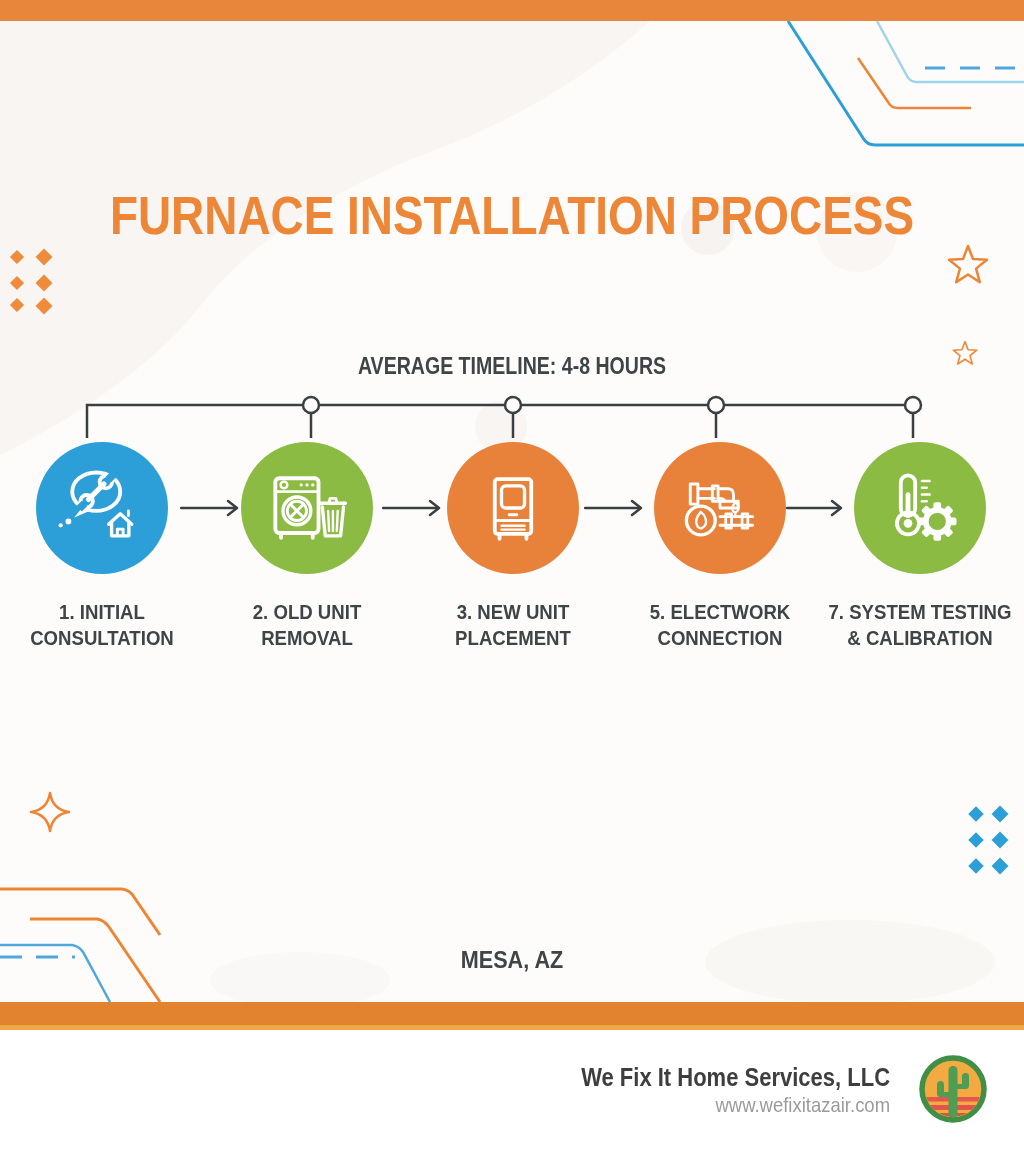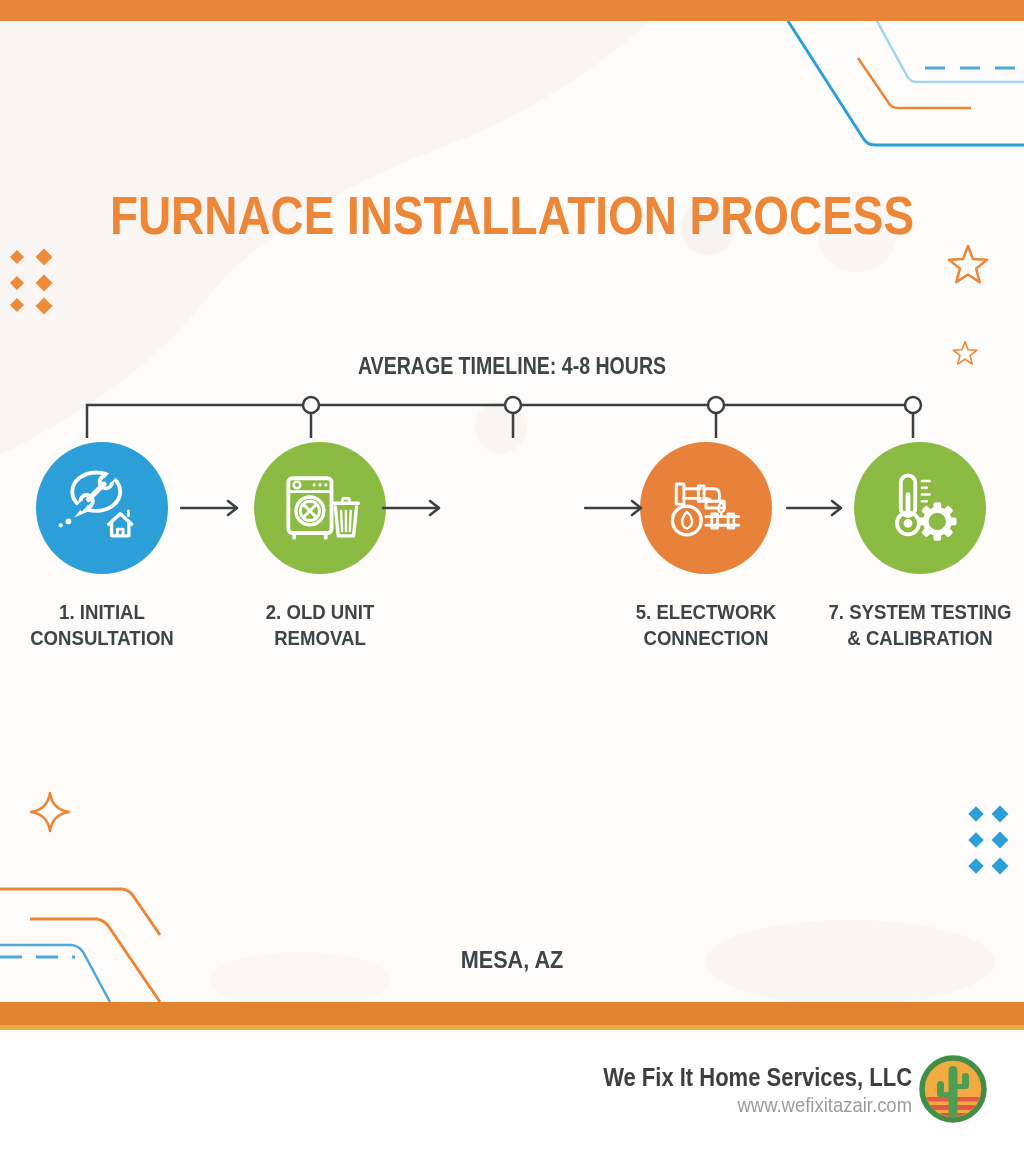--- a/index.html
+++ b/index.html
@@ -15,21 +15,21 @@
   .title{left:0;top:184px;width:1024px;text-align:center;font-size:54px;font-weight:bold;color:#ED8636;white-space:nowrap}
   .tl-heading{left:0;top:353px;width:1024px;text-align:center;font-size:23px;font-weight:bold;color:#3F4447;white-space:nowrap}
   .location{left:0;top:946px;width:1024px;text-align:center;font-size:24px;font-weight:bold;color:#3F4447}
   .cx85{transform:scaleX(.85);transform-origin:50% 50%}
   .cx90{transform:scaleX(.90);transform-origin:50% 50%}
   .cx93{transform:scaleX(.93);transform-origin:50% 50%}
   .step{position:absolute;top:442px;width:132px;height:240px}
   .step-circle{width:132px;height:132px;border-radius:50%;display:flex;align-items:center;justify-content:center}
   .step-label{position:absolute;top:157px;left:-54px;width:240px;text-align:center;font-size:20px;line-height:26px;font-weight:bold;color:#3F4447;white-space:nowrap}
   .arrow{position:absolute;top:498px}
-  .footer{position:absolute;right:36px;top:1054px;display:flex;align-items:center;gap:6px}
+  .footer{position:absolute;right:36px;top:1054px;display:flex;align-items:center;gap:28px}
   .footer-text{text-align:right;transform:scaleX(.88);transform-origin:100% 50%}
   .company{font-size:25px;font-weight:bold;color:#3E3E3E;line-height:31px;white-space:nowrap}
   .website{font-size:21px;color:#9B9B9B;line-height:24px;white-space:nowrap}
 </style>
 </head>
 <body>
 
 <div id="canvas">
 
   <svg class="abs" style="left:0;top:0" width="1024" height="1154" viewBox="0 0 1024 1154">
@@ -121,21 +121,21 @@
           <path d="M66,79 L66,72 L72,72 L72,79" stroke-width="3"></path>
         </g>
       </svg>
     </div>
     <div class="step-label cx93">
       <div>1. INITIAL</div>
       <div>CONSULTATION</div>
     </div>
   </div>
 
-  <div class="step" style="left:254px">
+  <div class="step" style="left:241px">
     <div class="step-circle" style="background: rgb(140, 187, 68);">
       <svg width="96" height="96" viewBox="0 0 100 100">
         <g stroke="#fff" fill="none" stroke-linecap="round" stroke-linejoin="round">
           <rect x="17" y="19" width="45" height="57" rx="4" stroke-width="4"></rect>
           <line x1="17" y1="33" x2="62" y2="33" stroke-width="3"></line>
           <circle cx="26" cy="26" r="3.5" stroke-width="2.5"></circle>
           <circle cx="44" cy="26" r="1.7" fill="#fff" stroke="none"></circle>
           <circle cx="50" cy="26" r="1.7" fill="#fff" stroke="none"></circle>
           <circle cx="56" cy="26" r="1.7" fill="#fff" stroke="none"></circle>
           <circle cx="39.5" cy="53" r="14.5" stroke-width="3.5"></circle>
@@ -152,22 +152,42 @@
           <line x1="82" y1="53" x2="81" y2="74" stroke-width="2.5"></line>
         </g>
       </svg>
     </div>
     <div class="step-label cx93">
       <div>2. OLD UNIT</div>
       <div>REMOVAL</div>
     </div>
   </div>
 
-
-  <div class="step" style="left:640px">
+  <div class="step" style="left:447px">
+    <div class="step-circle" style="background: rgb(232, 129, 58);">
+      <svg width="96" height="96" viewBox="0 0 100 100">
+        <g stroke="#fff" fill="none" stroke-linecap="round" stroke-linejoin="round">
+          <rect x="31" y="20" width="38" height="57" rx="3" stroke-width="4"></rect>
+          <rect x="38" y="27" width="24" height="23" rx="4.5" stroke-width="3.5"></rect>
+          <line x1="46" y1="57" x2="54" y2="57" stroke-width="3"></line>
+          <line x1="31" y1="63" x2="69" y2="63" stroke-width="3"></line>
+          <line x1="38" y1="68.5" x2="62" y2="68.5" stroke-width="2.5"></line>
+          <line x1="38" y1="72.5" x2="62" y2="72.5" stroke-width="2.5"></line>
+          <line x1="36" y1="77" x2="36" y2="82" stroke-width="4"></line>
+          <line x1="64" y1="77" x2="64" y2="82" stroke-width="4"></line>
+        </g>
+      </svg>
+    </div>
+    <div class="step-label cx93">
+      <div>3. NEW UNIT</div>
+      <div>PLACEMENT</div>
+    </div>
+  </div>
+
+  <div class="step" style="left:654px">
     <div class="step-circle" style="background: rgb(232, 129, 58);">
       <svg width="96" height="96" viewBox="0 0 100 100">
         <g stroke="#fff" fill="none" stroke-linecap="round" stroke-linejoin="round">
           <rect x="19" y="25" width="8" height="21" stroke-width="3"></rect>
           <line x1="27" y1="30" x2="44" y2="30" stroke-width="3"></line>
           <line x1="27" y1="40" x2="44" y2="40" stroke-width="3"></line>
           <rect x="42" y="27" width="6" height="16" stroke-width="3"></rect>
           <path d="M48,30 L58,30 Q64,30 64,36 L64,43" stroke-width="3"></path>
           <path d="M48,40 Q55,40 55,43" stroke-width="3"></path>
           <rect x="50" y="43" width="19" height="7" stroke-width="3"></rect>

